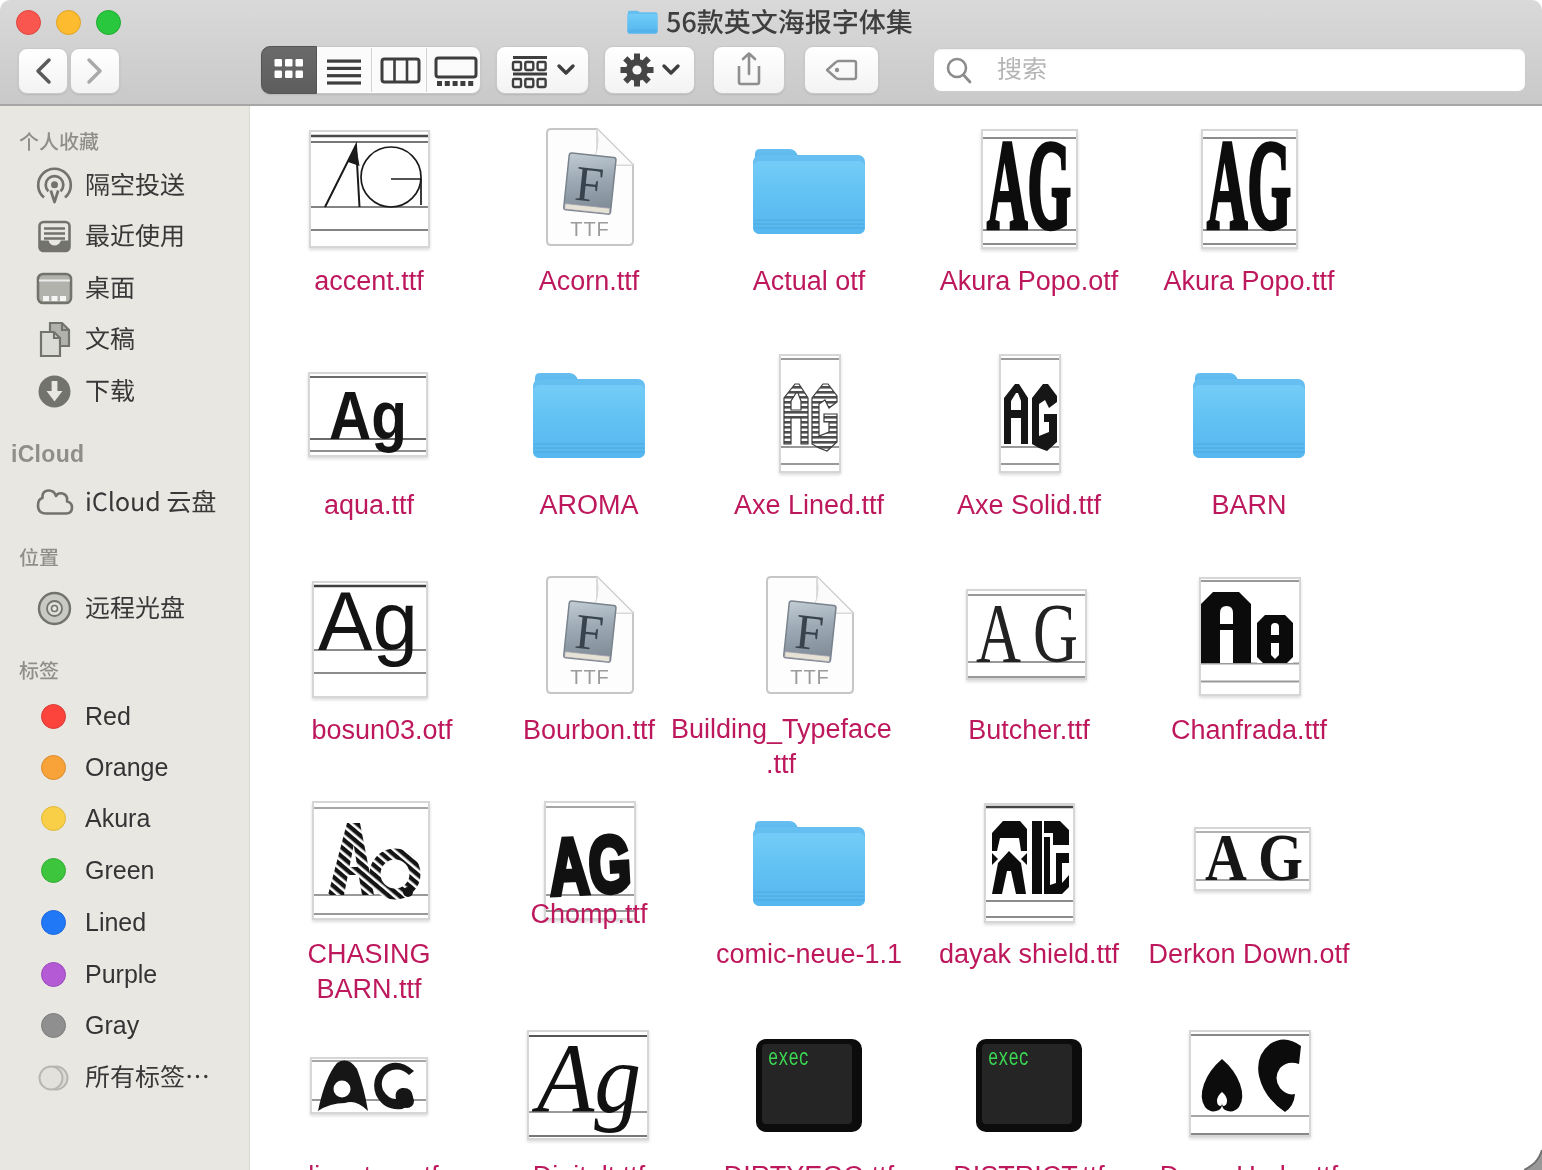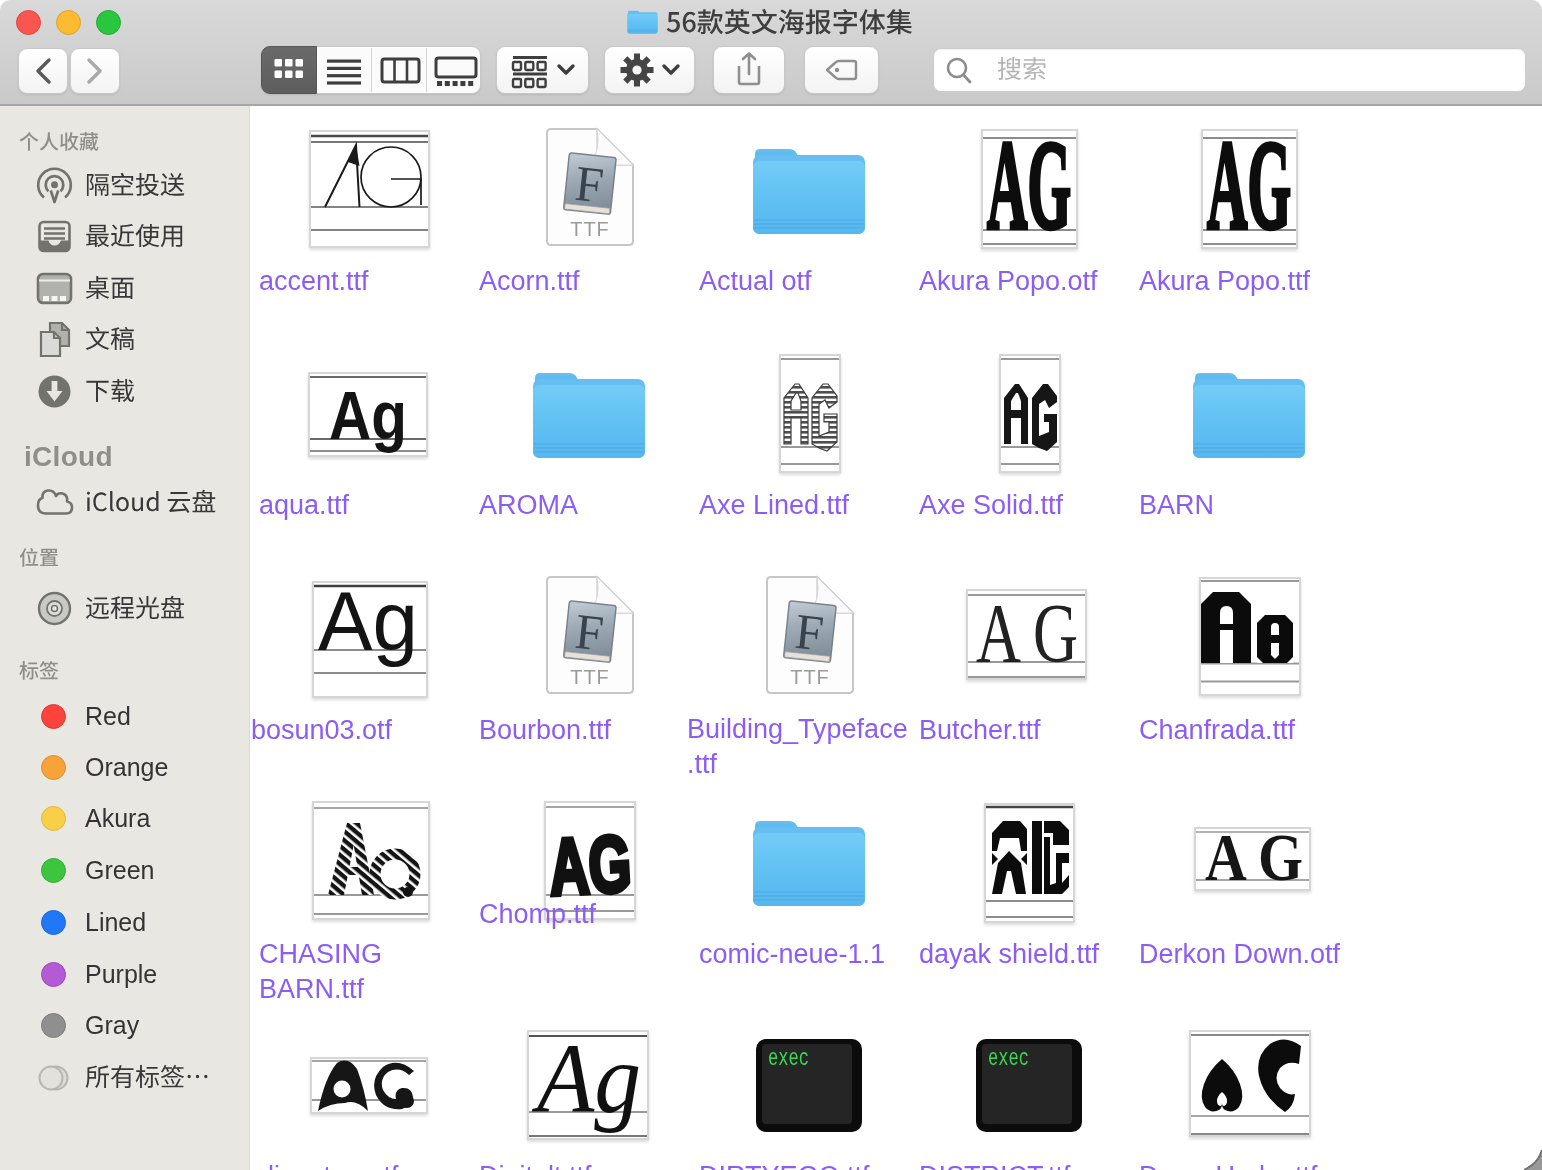--- a/index.html
+++ b/index.html
@@ -8,21 +8,21 @@
 background:linear-gradient(180deg,#d9d9d9 0%,#d2d2d2 45%,#c9c9c9 100%);
 border-bottom:2px solid #a6a6a6;border-radius:10px 10px 0 0}
 .tl{position:absolute;top:10px;width:25px;height:25px;border-radius:50%}
 .btn{position:absolute;background:linear-gradient(#ffffff,#f3f3f3);border:1px solid #c8c8c8;
 border-radius:9px;box-shadow:0 1px 2px rgba(0,0,0,0.10)}
 .sidebar{position:absolute;left:0;top:106px;width:250px;height:1064px;background:#e8e7e2;border-right:1px solid #d9d9d6}
 .content{position:absolute;left:251px;top:106px;width:1291px;height:1064px;background:#fff}
 .hdr{position:absolute;font-size:20px;font-weight:700;color:#8f8f89;letter-spacing:0.3px}
 .tag{position:absolute;width:25px;height:25px;border-radius:50%}
 .tagname{position:absolute;font-size:25px;color:#343434}
-.label{position:absolute;font-size:27px;color:#8b5cf6;text-align:left;width:220px;line-height:35px}
+.label{position:absolute;font-size:27px;color:#be185d;text-align:center;width:220px;line-height:35px}
 .thumb{position:absolute;background:#fff;border:2px solid #d6d6d6;box-shadow:0 2px 3px rgba(0,0,0,0.14)}
 </style></head><body>
 
 <svg width="0" height="0" style="position:absolute">
     <defs>
 <linearGradient id="fb" x1="0" y1="0" x2="0" y2="1">
  <stop offset="0" stop-color="#73ccf7"></stop>
         <stop offset="0.5" stop-color="#61c1f3"></stop>
         <stop offset="1" stop-color="#55b7f0"></stop>
       </linearGradient>
@@ -177,21 +177,21 @@
     <path d="M10.575000000000001 -20.575000000000003C11.325000000000001 -19.35 12.125 -17.675 12.425 -16.650000000000002L14.5 -17.325C14.15 -18.35 13.275 -19.975 12.525 -21.175ZM1.25 -16.6V-14.75H5.15C6.625 -10.950000000000001 8.6 -7.675000000000001 11.175 -5.0C8.425 -2.7 5.050000000000001 -1.0 0.9 0.17500000000000002C1.2750000000000001 0.625 1.875 1.5 2.075 1.9500000000000002C6.25 0.6000000000000001 9.725000000000001 -1.2000000000000002 12.55 -3.6500000000000004C15.375 -1.1500000000000001 18.775000000000002 0.7000000000000001 22.875 1.8250000000000002C23.200000000000003 1.3 23.75 0.5 24.175 0.1C20.175 -0.9 16.775000000000002 -2.6750000000000003 14.0 -5.025C16.525000000000002 -7.6000000000000005 18.45 -10.8 19.900000000000002 -14.75H23.85V-16.6ZM12.600000000000001 -6.325C10.25 -8.700000000000001 8.4 -11.55 7.1000000000000005 -14.75H17.775000000000002C16.525000000000002 -11.375 14.8 -8.6 12.600000000000001 -6.325Z M38.0 -14.025H45.125V-11.725000000000001H38.0ZM36.325 -15.4V-10.350000000000001H46.875V-15.4ZM39.625 -4.525H43.575V-2.125H39.625ZM38.2 -5.875V-0.775H45.05V-5.875ZM33.35 -20.675C31.675 -19.925 28.775 -19.275000000000002 26.275 -18.85C26.5 -18.425 26.75 -17.775000000000002 26.8 -17.375C27.775 -17.5 28.8 -17.675 29.825 -17.875V-13.825000000000001H26.275V-12.05H29.55C28.65 -9.225 27.075 -6.0 25.65 -4.2250000000000005C25.95 -3.7750000000000004 26.45 -2.975 26.65 -2.45C27.775 -3.95 28.925 -6.300000000000001 29.825 -8.75V2.0500000000000003H31.6V-9.475C32.3 -8.5 33.125 -7.275 33.425 -6.625L34.575 -8.15C34.125 -8.700000000000001 32.25 -10.8 31.6 -11.425V-12.05H34.9V-13.825000000000001H31.6V-18.25C32.675 -18.525000000000002 33.7 -18.825 34.55 -19.150000000000002ZM39.725 -20.650000000000002C40.1 -19.975 40.45 -19.150000000000002 40.725 -18.400000000000002H34.525V-16.8H48.85V-18.400000000000002H42.7C42.425 -19.225 41.925 -20.3 41.475 -21.125ZM34.775 -8.925V2.0H36.475V-7.325H46.75V0.225C46.75 0.47500000000000003 46.650000000000006 0.55 46.400000000000006 0.55C46.175 0.55 45.35 0.55 44.45 0.525C44.675 0.9500000000000001 44.900000000000006 1.5750000000000002 44.95 2.0C46.325 2.025 47.2 2.0 47.75 1.725C48.325 1.5 48.45 1.05 48.45 0.225V-8.925Z" fill="#383838"></path>
   </svg>
 <svg class="abs" style="left:37px;top:374px" width="35" height="35" viewBox="0 0 35 35">
     <circle cx="17.5" cy="17.5" r="16" fill="#73736e"></circle>
     <rect x="14.6" y="7" width="5.8" height="11.5" fill="#e8e7e2"></rect>
     <path d="M9.5,17 L25.5,17 L17.5,27.5 Z" fill="#e8e7e2"></path>
   </svg>
 <svg style="position:absolute;left:85px;top:373px" width="54" height="37" viewBox="0 -27 54 37">
     <path d="M1.375 -19.150000000000002V-17.275000000000002H11.025V1.975H13.0V-11.275C15.875 -9.725000000000001 19.225 -7.65 20.975 -6.25L22.3 -7.95C20.3 -9.475 16.325 -11.725000000000001 13.350000000000001 -13.175L13.0 -12.775V-17.275000000000002H23.650000000000002V-19.150000000000002Z M43.400000000000006 -19.6C44.55 -18.625 45.875 -17.25 46.45 -16.325L47.875 -17.325C47.25 -18.25 45.900000000000006 -19.575000000000003 44.75 -20.475ZM45.975 -12.525C45.325 -10.15 44.400000000000006 -7.8500000000000005 43.225 -5.775C42.75 -7.9750000000000005 42.425 -10.700000000000001 42.225 -13.825000000000001H48.775000000000006V-15.350000000000001H42.150000000000006C42.075 -17.125 42.05 -19.0 42.075 -20.975H40.225C40.225 -19.05 40.275 -17.150000000000002 40.35 -15.350000000000001H34.2V-17.5H38.625V-19.0H34.2V-21.025000000000002H32.4V-19.0H27.625V-17.5H32.4V-15.350000000000001H26.35V-13.825000000000001H40.425C40.675 -9.850000000000001 41.150000000000006 -6.325 41.900000000000006 -3.625C40.675 -1.875 39.275 -0.375 37.675 0.775C38.125 1.1 38.675 1.6500000000000001 39.0 2.0500000000000003C40.325 1.0250000000000001 41.525000000000006 -0.225 42.6 -1.6C43.525000000000006 0.55 44.775000000000006 1.8 46.400000000000006 1.8C48.150000000000006 1.8 48.775000000000006 0.65 49.075 -3.1C48.625 -3.2750000000000004 47.975 -3.6500000000000004 47.6 -4.075C47.45 -1.1500000000000001 47.2 -0.025 46.575 -0.025C45.5 -0.025 44.575 -1.25 43.875 -3.4000000000000004C45.5 -5.9750000000000005 46.75 -8.925 47.650000000000006 -12.025ZM26.625 -2.3000000000000003 26.825 -0.55 33.325 -1.225V1.9000000000000001H35.075V-1.4000000000000001L39.625 -1.875V-3.4250000000000003L35.075 -3.0V-5.3500000000000005H39.05V-6.9750000000000005H35.075V-9.0H33.325V-6.9750000000000005H29.85C30.4 -7.800000000000001 30.925 -8.75 31.45 -9.775H39.575V-11.325000000000001H32.2C32.5 -11.975000000000001 32.775 -12.625 33.025 -13.275L31.175 -13.775C30.925 -12.950000000000001 30.6 -12.100000000000001 30.275 -11.325000000000001H26.725V-9.775H29.575C29.15 -8.925 28.8 -8.275 28.6 -7.9750000000000005C28.2 -7.300000000000001 27.825 -6.800000000000001 27.45 -6.7250000000000005C27.675 -6.25 27.925 -5.375 28.025 -5.0C28.25 -5.2 29.0 -5.3500000000000005 30.05 -5.3500000000000005H33.325V-2.85Z" fill="#383838"></path>
   </svg>
-<div class="hdr" style="left:24px;top:441px;font-size:28px">iCloud</div>
+<div class="hdr" style="left:11px;top:441px;font-size:23px">iCloud</div>
 <svg class="abs" style="left:36px;top:486px" width="39" height="30" viewBox="0 0 39 30">
     <path d="M9,27 Q3,27 3,21 Q3,16 8,15 Q8,8 14,6.5 Q19,5 22.5,9 Q24,5 29,5.5 Q34,6 34,12 Q37,13 36.5,17" fill="none" stroke="#73736e" stroke-width="2.6" opacity="0"></path>
     <path d="M10,27.5 L30,27.5 Q36,27.5 36,21.5 Q36,16.5 31,15.5 Q32,9 26.5,7.5 Q22,6.5 20,10 Q18,4 12,4.5 Q6,5 6.5,12 Q2,13 2,19.5 Q2,27.5 10,27.5 Z" fill="none" stroke="#73736e" stroke-width="2.6" stroke-linejoin="round"></path>
   </svg>
 <svg style="position:absolute;left:85px;top:484px" width="135" height="37" viewBox="0 -27 135 37">
     <path d="M2.3000000000000003 0.0H4.6000000000000005V-13.575000000000001H2.3000000000000003ZM3.45 -16.375C4.3500000000000005 -16.375 4.9750000000000005 -16.975 4.9750000000000005 -17.900000000000002C4.9750000000000005 -18.775000000000002 4.3500000000000005 -19.375 3.45 -19.375C2.5500000000000003 -19.375 1.9500000000000002 -18.775000000000002 1.9500000000000002 -17.900000000000002C1.9500000000000002 -16.975 2.5500000000000003 -16.375 3.45 -16.375Z M16.3 0.325C18.675 0.325 20.475 -0.625 21.925 -2.3000000000000003L20.65 -3.7750000000000004C19.475 -2.475 18.15 -1.7000000000000002 16.4 -1.7000000000000002C12.9 -1.7000000000000002 10.7 -4.6000000000000005 10.7 -9.225C10.7 -13.8 13.025 -16.625 16.475 -16.625C18.05 -16.625 19.25 -15.925 20.225 -14.9L21.475 -16.400000000000002C20.425 -17.575 18.675 -18.650000000000002 16.450000000000003 -18.650000000000002C11.8 -18.650000000000002 8.325 -15.075000000000001 8.325 -9.15C8.325 -3.2 11.725000000000001 0.325 16.3 0.325Z M27.525000000000002 0.325C28.150000000000002 0.325 28.525000000000002 0.225 28.85 0.125L28.525000000000002 -1.625C28.275000000000002 -1.5750000000000002 28.175000000000004 -1.5750000000000002 28.050000000000004 -1.5750000000000002C27.700000000000003 -1.5750000000000002 27.425000000000004 -1.85 27.425000000000004 -2.5500000000000003V-19.900000000000002H25.125000000000004V-2.7C25.125000000000004 -0.775 25.825000000000003 0.325 27.525000000000002 0.325Z M37.50000000000001 0.325C40.825 0.325 43.775000000000006 -2.275 43.775000000000006 -6.775C43.775000000000006 -11.3 40.825 -13.925 37.50000000000001 -13.925C34.175000000000004 -13.925 31.225000000000005 -11.3 31.225000000000005 -6.775C31.225000000000005 -2.275 34.175000000000004 0.325 37.50000000000001 0.325ZM37.50000000000001 -1.5750000000000002C35.150000000000006 -1.5750000000000002 33.575 -3.6500000000000004 33.575 -6.775C33.575 -9.9 35.150000000000006 -12.0 37.50000000000001 -12.0C39.85000000000001 -12.0 41.45 -9.9 41.45 -6.775C41.45 -3.6500000000000004 39.85000000000001 -1.5750000000000002 37.50000000000001 -1.5750000000000002Z M51.35 0.325C53.2 0.325 54.550000000000004 -0.65 55.825 -2.125H55.900000000000006L56.075 0.0H57.975V-13.575000000000001H55.7V-3.95C54.400000000000006 -2.35 53.425000000000004 -1.6500000000000001 52.025000000000006 -1.6500000000000001C50.225 -1.6500000000000001 49.475 -2.725 49.475 -5.25V-13.575000000000001H47.175000000000004V-4.9750000000000005C47.175000000000004 -1.5 48.475 0.325 51.35 0.325Z M67.175 0.325C68.8 0.325 70.25 -0.55 71.3 -1.6H71.375L71.575 0.0H73.45V-19.900000000000002H71.15V-14.675L71.275 -12.350000000000001C70.075 -13.325000000000001 69.05 -13.925 67.45 -13.925C64.35 -13.925 61.575 -11.175 61.575 -6.775C61.575 -2.25 63.775 0.325 67.175 0.325ZM67.675 -1.6C65.3 -1.6 63.925 -3.5250000000000004 63.925 -6.800000000000001C63.925 -9.9 65.675 -12.0 67.85 -12.0C68.975 -12.0 70.025 -11.600000000000001 71.15 -10.575000000000001V-3.45C70.025 -2.2 68.925 -1.6 67.675 -1.6Z M85.475 -19.0V-17.1H102.39999999999999V-19.0ZM84.875 1.1C85.89999999999999 0.675 87.35 0.6000000000000001 101.125 -0.6000000000000001C101.725 0.4 102.25 1.3 102.64999999999999 2.075L104.44999999999999 1.0250000000000001C103.19999999999999 -1.3250000000000002 100.675 -4.9750000000000005 98.55 -7.800000000000001L96.85 -6.925000000000001C97.85 -5.550000000000001 98.975 -3.9250000000000003 100.0 -2.35L87.425 -1.4000000000000001C89.425 -3.8000000000000003 91.44999999999999 -6.875 93.125 -10.025H104.975V-11.950000000000001H82.75V-10.025H90.52499999999999C88.925 -6.800000000000001 86.82499999999999 -3.725 86.1 -2.85C85.3 -1.8250000000000002 84.725 -1.1500000000000001 84.14999999999999 -1.0C84.425 -0.4 84.77499999999999 0.65 84.875 1.1Z M116.1 -10.65C117.5 -9.925 119.25 -8.8 120.1 -8.0L121.05 -9.200000000000001C120.19999999999999 -10.0 118.425 -11.05 117.05 -11.725000000000001ZM117.94999999999999 -21.25C117.77499999999999 -20.650000000000002 117.44999999999999 -19.825000000000003 117.125 -19.125H111.64999999999999V-14.725000000000001L111.625 -13.75H107.625V-12.100000000000001H111.375C111.0 -10.575000000000001 110.125 -9.025 108.19999999999999 -7.800000000000001C108.6 -7.550000000000001 109.3 -6.8500000000000005 109.57499999999999 -6.4750000000000005C111.875 -7.9750000000000005 112.875 -10.05 113.27499999999999 -12.100000000000001H124.875V-9.175C124.875 -8.9 124.77499999999999 -8.8 124.425 -8.8C124.1 -8.775 122.94999999999999 -8.775 121.75 -8.8C122.02499999999999 -8.35 122.27499999999999 -7.675000000000001 122.35 -7.2C124.05 -7.2 125.14999999999999 -7.2 125.82499999999999 -7.4750000000000005C126.52499999999999 -7.75 126.75 -8.25 126.75 -9.15V-12.100000000000001H130.25V-13.75H126.75V-19.125H119.14999999999999L119.975 -20.85ZM116.27499999999999 -16.175C117.6 -15.525 119.19999999999999 -14.5 119.975 -13.75H113.5L113.52499999999999 -14.700000000000001V-17.575H124.875V-13.75H120.02499999999999L120.975 -14.9C120.14999999999999 -15.675 118.52499999999999 -16.650000000000002 117.19999999999999 -17.25ZM110.3 -6.525V-0.375H107.475V1.3H130.225V-0.375H127.425V-6.525ZM112.05 -0.375V-5.0H115.39999999999999V-0.375ZM117.125 -0.375V-5.0H120.475V-0.375ZM122.225 -0.375V-5.0H125.6V-0.375Z" fill="#383838"></path>
   </svg>
 <svg style="position:absolute;left:19px;top:543px" width="44" height="30" viewBox="0 -22 44 30">
     <path d="M7.32 -13.36V-11.52H18.34V-13.36ZM8.58 -10.18C9.16 -7.44 9.700000000000001 -3.8200000000000003 9.86 -1.72L11.74 -2.2600000000000002C11.52 -4.3 10.92 -7.84 10.3 -10.56ZM11.24 -16.64C11.620000000000001 -15.64 12.02 -14.3 12.18 -13.46L14.06 -14.0C13.86 -14.84 13.42 -16.1 13.040000000000001 -17.1ZM6.5200000000000005 -0.96V0.86H19.1V-0.96H15.3C16.0 -3.56 16.8 -7.3 17.32 -10.36L15.34 -10.68C15.02 -7.72 14.26 -3.62 13.52 -0.96ZM5.48 -16.8C4.4 -13.84 2.6 -10.92 0.68 -9.02C1.02 -8.58 1.56 -7.5600000000000005 1.74 -7.1000000000000005C2.3000000000000003 -7.7 2.86 -8.38 3.4 -9.1V1.6600000000000001H5.3V-12.08C6.0600000000000005 -13.42 6.72 -14.86 7.26 -16.26Z M33.14 -14.84H36.04V-13.32H33.14ZM28.560000000000002 -14.84H31.4V-13.32H28.560000000000002ZM24.04 -14.84H26.82V-13.32H24.04ZM23.62 -8.540000000000001V-0.26H21.08V1.12H38.980000000000004V-0.26H36.34V-8.540000000000001H30.18L30.4 -9.56H38.46V-10.98H30.68L30.84 -12.0H37.96V-16.14H22.240000000000002V-12.0H28.9L28.78 -10.98H21.34V-9.56H28.58L28.4 -8.540000000000001ZM25.4 -0.26V-1.28H34.480000000000004V-0.26ZM25.4 -5.34H34.480000000000004V-4.36H25.4ZM25.4 -6.38V-7.34H34.480000000000004V-6.38ZM25.4 -3.34H34.480000000000004V-2.32H25.4Z" fill="#8f8f89"></path>
   </svg>
@@ -357,23 +357,23 @@
     <path d="M0,102.5 H98" stroke="#999" stroke-width="2"></path>
     <path d="M0,84 L0,25 L12,13 L38,13 L50,25 L50,84 Z" fill="#0b0b0b"></path>
     <path d="M19,84 L19,51 L32,51 L32,84 Z" fill="#fff"></path>
     <path d="M19,45 L19,34 Q19,27 25.5,27 Q32,27 32,34 L32,45 Z" fill="#fff"></path>
     <path d="M56,84 L56,44 L64,36 L84,36 L92,44 L92,84 Z M84,84 L92,76 Z" fill="#0b0b0b"></path>
     <path d="M86,84 L92,78 L92,84 Z" fill="#fff"></path>
     <path d="M56,84 L56,78 L62,84 Z" fill="#fff"></path>
     <path d="M70,56 L70,48 Q70,44 74,44 Q78,44 78,48 L78,56 Z" fill="#fff"></path>
     <path d="M70,64 L78,64 L78,76 L74,80 L70,76 Z" fill="#fff"></path>
   </svg>
-<div class="label" style="left:251px;top:713px">bosun03.otf</div>
+<div class="label" style="left:272px;top:713px">bosun03.otf</div>
 <div class="label" style="left:479px;top:713px">Bourbon.ttf</div>
-<div class="label" style="left:687px;top:712px">Building_Typeface<br>.ttf</div>
+<div class="label" style="left:671px;top:712px">Building_Typeface<br>.ttf</div>
 <div class="label" style="left:919px;top:713px">Butcher.ttf</div>
 <div class="label" style="left:1139px;top:713px">Chanfrada.ttf</div>
 <div class="thumb" style="left:312px;top:801px;width:118px;height:119px"></div>
 <svg class="abs" style="left:314px;top:803px" width="114" height="115" viewBox="0 0 114 115">
     <path d="M0,5 H114" stroke="#888" stroke-width="1.6"></path>
     <path d="M0,92 H114" stroke="#777" stroke-width="1.6"></path>
     <path d="M0,111 H114" stroke="#777" stroke-width="1.6"></path>
     <path d="M14,92 L33,20 L44,20 L30,92 Z" fill="url(#tex)"></path>
     <path d="M36,20 L46,20 L60,92 L48,92 Z" fill="url(#tex)"></path>
     <path d="M22,64 L54,64 L56,72 L20,72 Z" fill="url(#tex)"></path>

